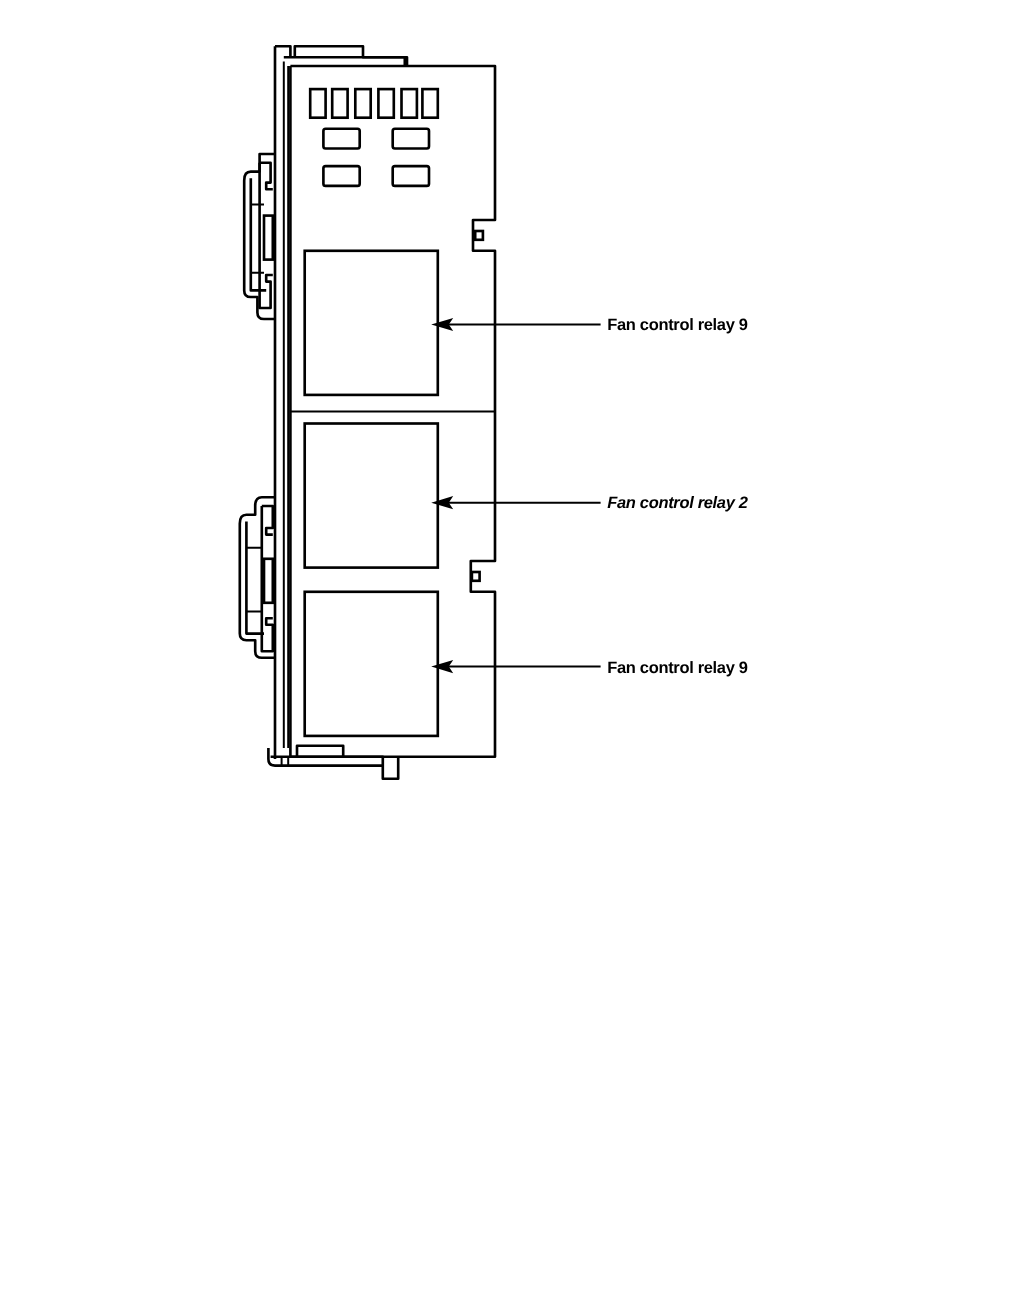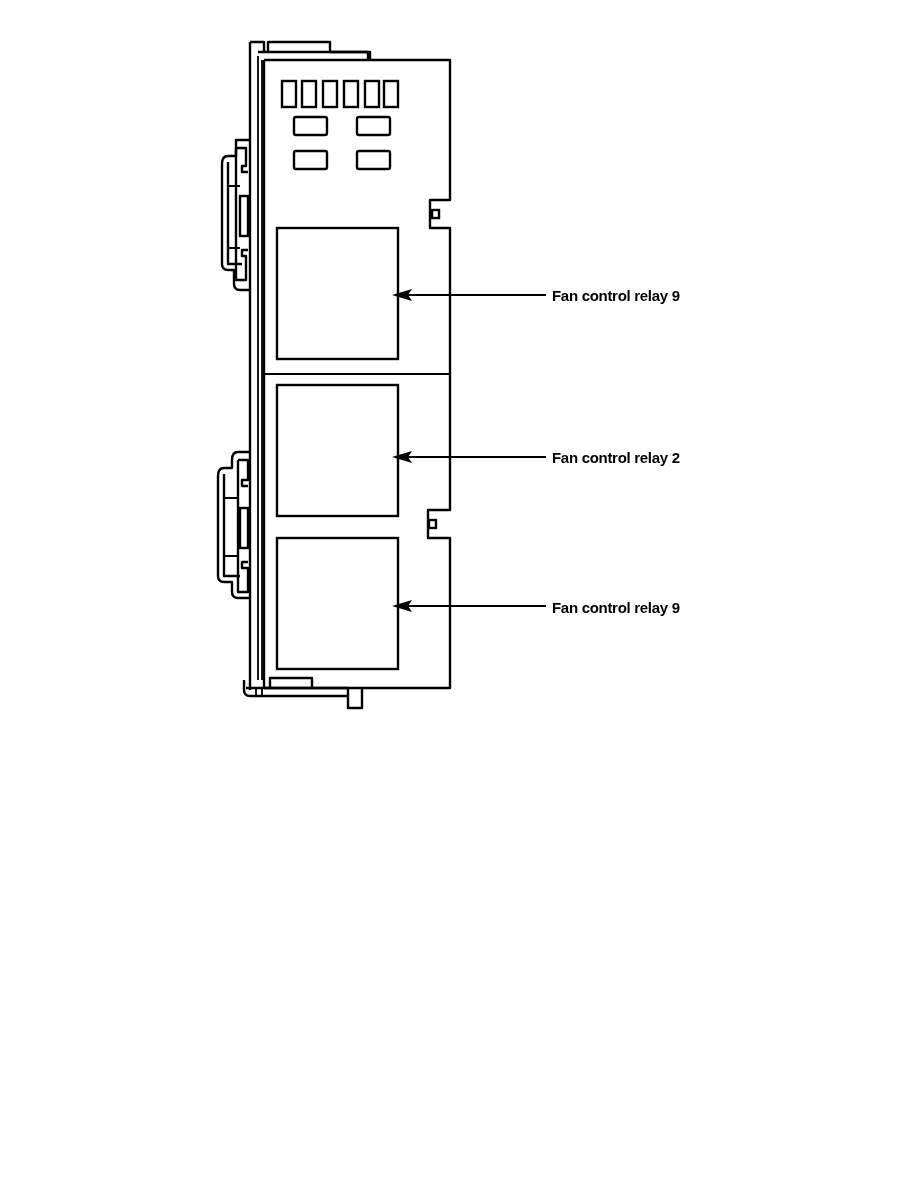--- a/index.html
+++ b/index.html
@@ -93,14 +93,14 @@
     <line class="ln-thin" x1="405" y1="457" x2="546" y2="457"></line>
     <polygon points="392,457 412,451 408,457 412,463" fill="#000"></polygon>
   </g>
   <g>
     <line class="ln-thin" x1="405" y1="606" x2="546" y2="606"></line>
     <polygon points="392,606 412,600 408,606 412,612" fill="#000"></polygon>
   </g>
 </svg>
 
 <div class="label" style="left:552px; top:288px;">Fan control relay 9</div>
-<div class="label" style="left:552px; top:450px;">Fan control relay 2</div>
+<div class="label" style="left:552px; top:450px;font-style:italic;">Fan control relay 2</div>
 <div class="label" style="left:552px; top:600px;">Fan control relay 9</div>
 
 </body></html>

